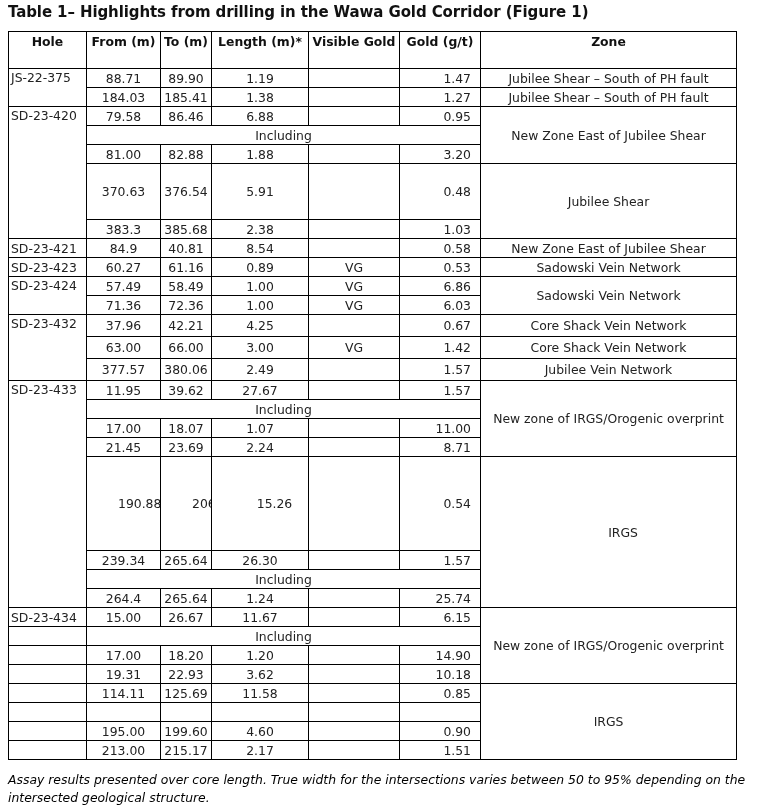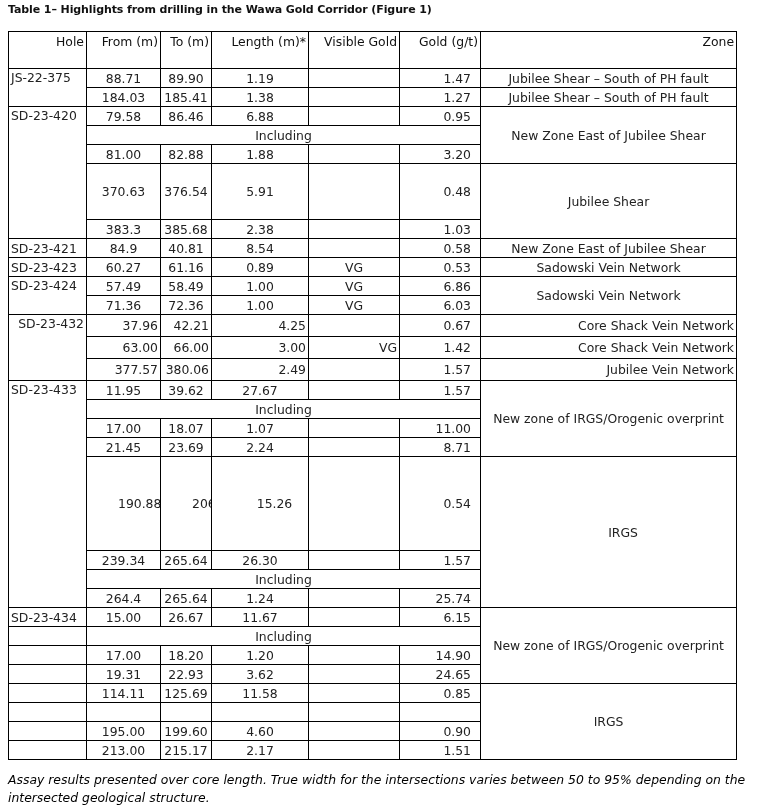--- a/index.html
+++ b/index.html
@@ -1,26 +1,26 @@
 <!DOCTYPE html>
 <html><head>
 <meta charset="utf-8">
 <style>
   html, body { margin: 0; padding: 0; background: #ffffff; }
   body { width: 764px; height: 806px; position: relative; font-family: "DejaVu Sans", sans-serif; color: #222; overflow: hidden; }
-  .title { position: absolute; left: 8px; top: 3px; font-size: 11px; font-weight: bold; color: #111; letter-spacing: -0.1px; }
+  .title { position: absolute; left: 8px; top: 3px; font-size: 15px; font-weight: bold; color: #111; letter-spacing: -0.1px; }
   table.data { position: absolute; left: 8px; top: 31px; border-collapse: collapse; table-layout: fixed; width: 728px; font-size: 12.4px; }
   table.data td, table.data th { border: 1px solid #000; padding: 0 2px; line-height: 17px; height: 18px; overflow: hidden; white-space: nowrap; }
-  table.data th { font-weight: normal; vertical-align: top; text-align: right; padding-top: 1px; color: #111; white-space: normal; line-height: 18px; height: 35px; }
+  table.data th { font-weight: bold; vertical-align: top; text-align: center; padding-top: 1px; color: #111; white-space: normal; line-height: 18px; height: 35px; }
   .c { text-align: center; }
   .r { text-align: right; padding-right: 9px !important; }
   .l { text-align: left; margin-left: 39px; }
   .top { vertical-align: top; }
   .mid { vertical-align: middle; }
-  tr.h22 td { height: 21px; text-align: right; }
+  tr.h22 td { height: 21px; }
   tr.tall55 td { height: 55px; }
   tr.tall93 td { height: 93px; padding-left: 31px; }
   .note { position: absolute; left: 8px; top: 771px; font-size: 12.4px; font-style: italic; color: #000000; line-height: 18px; width: 740px; }
 </style>
 </head>
 <body>
 
 <div class="title">Table 1– Highlights from drilling in the Wawa Gold Corridor (Figure 1)</div>
 
 <table class="data">
@@ -232,21 +232,21 @@
     <td class="c">1.20</td>
     <td class="c"></td>
     <td class="r">14.90</td>
   </tr>
   <tr>
     <td class="l"></td>
     <td class="c">19.31</td>
     <td class="c">22.93</td>
     <td class="c">3.62</td>
     <td class="c"></td>
-    <td class="r">24.65</td>
+    <td class="r">10.18</td>
   </tr>
   <tr>
     <td class="l"></td>
     <td class="c">114.11</td>
     <td class="c">125.69</td>
     <td class="c">11.58</td>
     <td class="c"></td>
     <td class="r">0.85</td>
     <td class="c mid" rowspan="4">IRGS</td>
   </tr>

